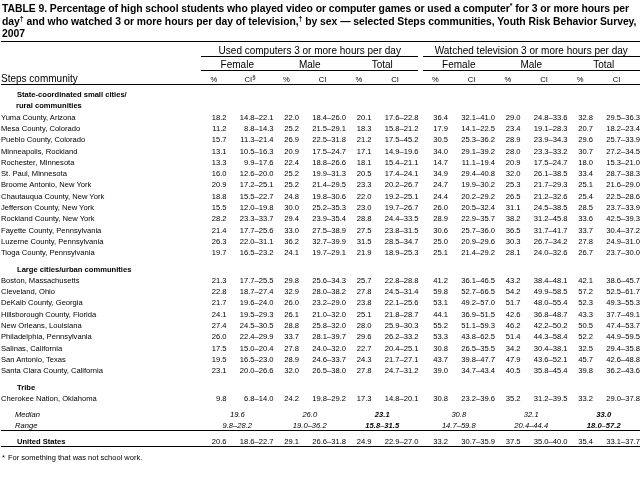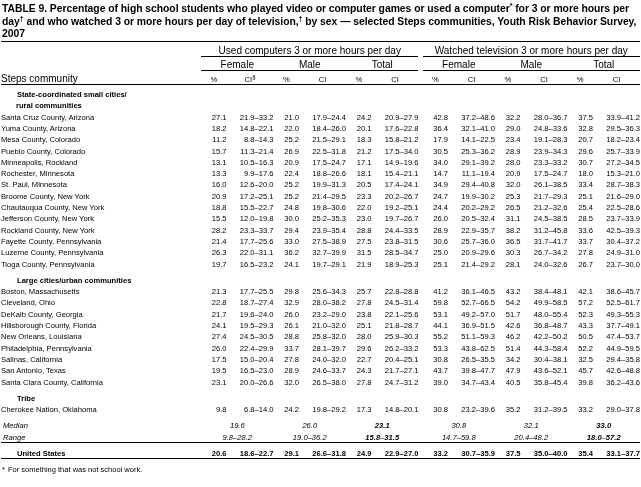--- a/index.html
+++ b/index.html
@@ -98,25 +98,25 @@
   }
   td.name.section2 {
     font-weight: bold;
     padding-left: 15px;
   }
   td.pct  { text-align: right; padding-right: 1px; }
   td.ci   { text-align: right; padding-right: 4px; }
   td.total-v { font-weight: bold; }
 
   tr.statrow td { height: 11.3px; font-style: italic; font-size: 7.6px; }
-  td.name.stat { font-style: italic; font-weight: normal; padding-left: 2px; }
+  td.name.stat { font-style: italic; font-weight: normal; padding-left: 14px; }
   td.ctr2 { text-align: center; }
   td.ctr2.bold { font-weight: bold; font-style: italic; }
 
-  tr.usrow td { height: 12px; font-weight: bold; font-size: 7.6px; }
+  tr.usrow td { height: 12px; font-weight: normal; font-size: 7.6px; }
   tr.spacer td { height: 5px; font-size: 0; line-height: 0; }
 
   
   .footnotes {
     font-size: 7.5px;
     line-height: 9.6px;
     padding: 3px 2px 0 2px;
   }
   .footnotes div { white-space: nowrap; }
   .footnotes .mk { margin-right: 1px; }
@@ -198,36 +198,20 @@
     <tbody id="tbody">
         <tr class="drow">
           <td class="name section">State-coordinated small cities/</td>
           <td colspan="13"></td>
         </tr>
         <tr class="drow">
           <td class="name section2">rural communities</td>
           <td colspan="13"></td>
         </tr>
         <tr class="drow">
-          <td class="name">Santa Cruz County, Arizona</td>
-          <td class="pct">27.1</td>
-          <td class="ci">21.9–33.2</td>
-          <td class="pct">21.0</td>
-          <td class="ci">17.9–24.4</td>
-          <td class="pct total-v">24.2</td>
-          <td class="ci total-v">20.9–27.9</td>
-          <td></td>
-          <td class="pct">42.8</td>
-          <td class="ci">37.2–48.6</td>
-          <td class="pct">32.2</td>
-          <td class="ci">28.0–36.7</td>
-          <td class="pct total-v">37.5</td>
-          <td class="ci total-v">33.9–41.2</td>
-        </tr>
-        <tr class="drow">
           <td class="name">Yuma County, Arizona</td>
           <td class="pct">18.2</td>
           <td class="ci">14.8–22.1</td>
           <td class="pct">22.0</td>
           <td class="ci">18.4–26.0</td>
           <td class="pct total-v">20.1</td>
           <td class="ci total-v">17.6–22.8</td>
           <td></td>
           <td class="pct">36.4</td>
           <td class="ci">32.1–41.0</td>
@@ -252,21 +236,21 @@
           <td class="pct total-v">20.7</td>
           <td class="ci total-v">18.2–23.4</td>
         </tr>
         <tr class="drow">
           <td class="name">Pueblo County, Colorado</td>
           <td class="pct">15.7</td>
           <td class="ci">11.3–21.4</td>
           <td class="pct">26.9</td>
           <td class="ci">22.5–31.8</td>
           <td class="pct total-v">21.2</td>
-          <td class="ci total-v">17.5–34.0</td>
+          <td class="ci total-v">17.5–45.2</td>
           <td></td>
           <td class="pct">30.5</td>
           <td class="ci">25.3–36.2</td>
           <td class="pct">28.9</td>
           <td class="ci">23.9–34.3</td>
           <td class="pct total-v">29.6</td>
           <td class="ci total-v">25.7–33.9</td>
         </tr>
         <tr class="drow">
           <td class="name">Minneapolis, Rockland</td>
@@ -310,21 +294,21 @@
           <td class="ci total-v">17.4–24.1</td>
           <td></td>
           <td class="pct">34.9</td>
           <td class="ci">29.4–40.8</td>
           <td class="pct">32.0</td>
           <td class="ci">26.1–38.5</td>
           <td class="pct total-v">33.4</td>
           <td class="ci total-v">28.7–38.3</td>
         </tr>
         <tr class="drow">
-          <td class="name">Broome County, New York</td>
+          <td class="name">Broome Antonio, New York</td>
           <td class="pct">20.9</td>
           <td class="ci">17.2–25.1</td>
           <td class="pct">25.2</td>
           <td class="ci">21.4–29.5</td>
           <td class="pct total-v">23.3</td>
           <td class="ci total-v">20.2–26.7</td>
           <td></td>
           <td class="pct">24.7</td>
           <td class="ci">19.9–30.2</td>
           <td class="pct">25.3</td>
@@ -615,21 +599,21 @@
           <td class="ctr2" colspan="2">32.1</td>
           <td class="ctr2 bold" colspan="2">33.0</td>
         </tr>
         <tr class="statrow">
           <td class="name stat">Range</td>
           <td class="ctr2" colspan="2">9.8–28.2</td>
           <td class="ctr2" colspan="2">19.0–36.2</td>
           <td class="ctr2 bold" colspan="2">15.8–31.5</td>
           <td></td>
           <td class="ctr2" colspan="2">14.7–59.8</td>
-          <td class="ctr2" colspan="2">20.4–48.2</td>
+          <td class="ctr2" colspan="2">20.4–44.4</td>
           <td class="ctr2 bold" colspan="2">18.0–57.2</td>
         </tr>
         <tr class="hr-mid">
           <td colspan="14"></td>
         </tr>
         <tr class="usrow">
           <td class="name section">United States</td>
           <td class="pct">20.6</td>
           <td class="ci">18.6–22.7</td>
           <td class="pct">29.1</td>

